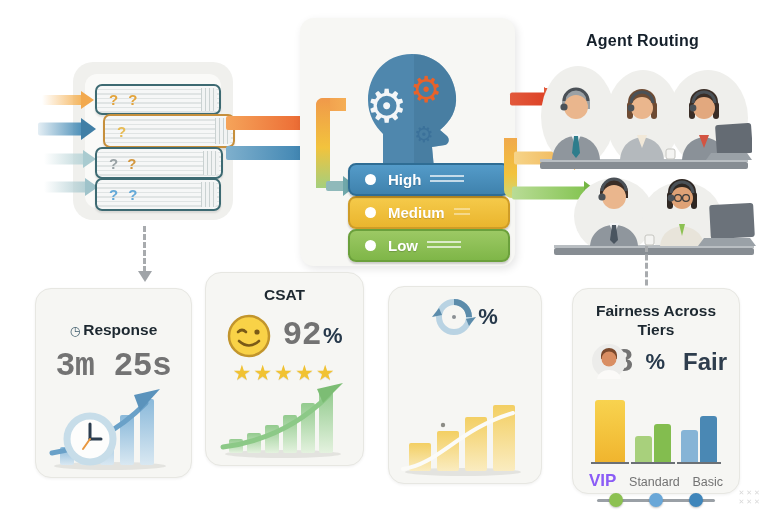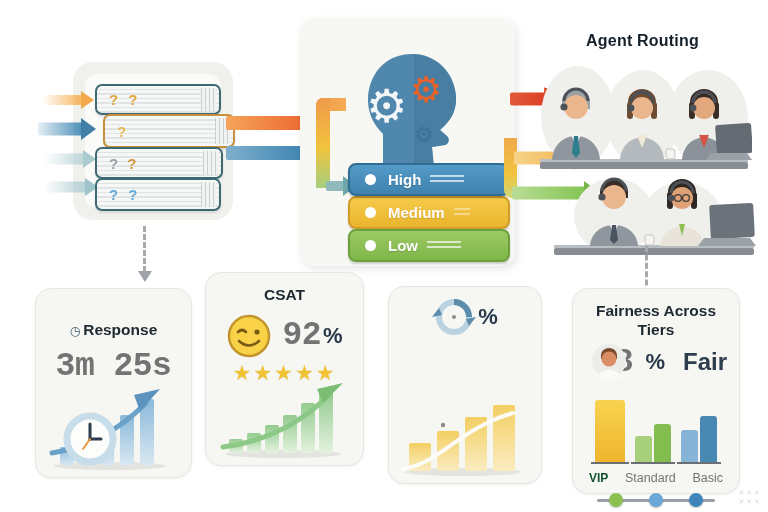--- a/index.html
+++ b/index.html
@@ -66,21 +66,21 @@
   .pct{font-size:22px;font-weight:700;color:#27394b;}
   .fairword{font-size:24px;font-weight:700;color:#2e3d4d;}
   .stars{color:#f1c232;font-size:21px;letter-spacing:2px;margin-top:2px;text-shadow:0 1px 0 rgba(0,0,0,.08);}
   .illus{position:absolute;left:0;right:0;bottom:6px;display:flex;justify-content:center;}
 
   
   .fbars{position:absolute;left:14px;right:14px;top:103px;height:72px;display:flex;justify-content:space-between;align-items:flex-end;padding:0 4px;}
   .fgroup{position:relative;display:flex;align-items:flex-end;gap:2px;border-bottom:2px solid #6b7075;padding:0 4px;}
   .fbar{border-radius:3px 3px 0 0;}
   .tierlabels{position:absolute;left:10px;right:10px;top:182px;display:flex;justify-content:space-between;align-items:baseline;padding:0 6px;}
-  .tier-vip{font-weight:700;font-size:12px;color:#14532d;text-align:right;}
+  .tier-vip{font-weight:700;font-size:17px;color:#8b5cf6;text-align:right;}
   .tier-sm{font-size:12.5px;color:#737373;}
   .slider{position:absolute;left:50%;transform:translateX(-50%);top:204px;width:118px;height:14px;}
   .slider .line{position:absolute;left:0;right:0;top:6px;height:2.5px;background:#9aa0a6;border-radius:2px;}
   .sdot{position:absolute;top:0;width:14px;height:14px;border-radius:50%;box-shadow:0 1px 2px rgba(0,0,0,.25);}
 
   .watermark{position:absolute;right:8px;bottom:6px;font-size:7px;line-height:9px;color:#d9d9d9;text-align:right;}
 </style>
 </head>
 <body>
 

